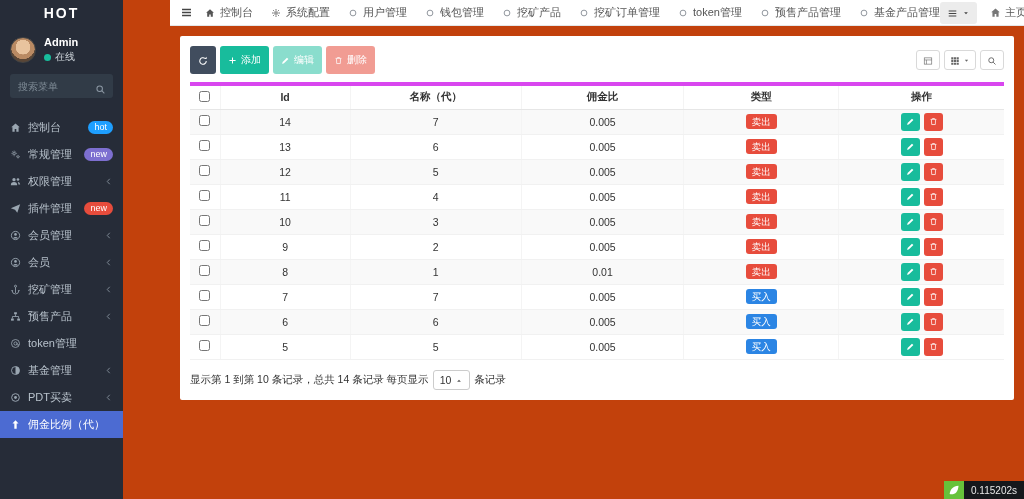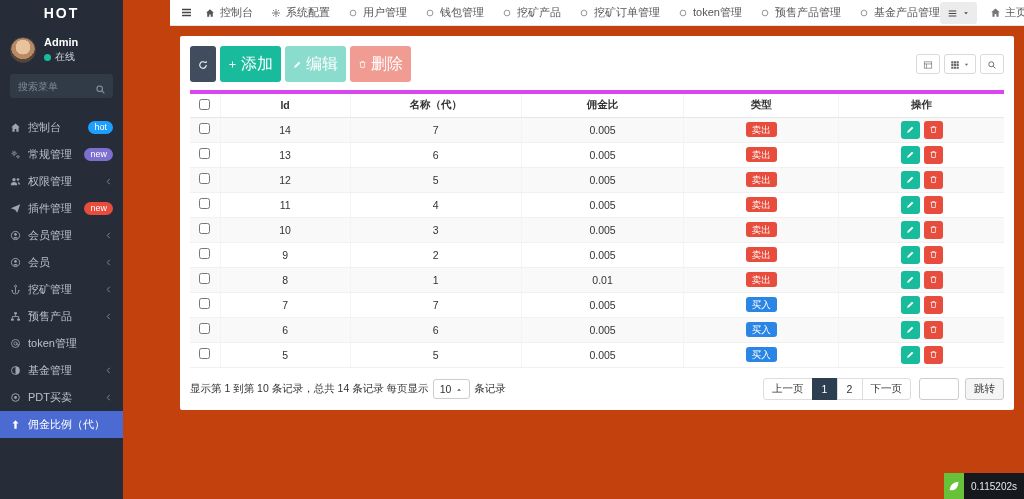--- a/index.html
+++ b/index.html
@@ -45,21 +45,21 @@
   .nav-right { margin-left:auto; display:flex; align-items:center; gap:13px; }
   .tabs-dd { background:#ececec; border-radius:3px; padding:2px 7px; display:flex; align-items:center; gap:4px; color:#444; cursor:pointer; }
   .nav-link { display:flex; align-items:center; gap:4px; font-size:11px; color:#555; cursor:pointer; white-space:nowrap; }
   .nav-link .nic { color:#777; display:flex; }
 
   .content { flex:1; padding:10px; }
   .card { background:#fff; border-radius:2px; padding:10px; }
 
   
   .toolbar { display:flex; align-items:center; margin-bottom:8px; }
-  .btn { border:none; border-radius:3px; height:36px; font-size:16px; color:#fff; display:inline-flex; align-items:center; gap:4px; padding:0 8px; margin-right:4px; cursor:pointer; font-family:inherit; }
+  .btn { border:none; border-radius:3px; height:28px; font-size:10px; color:#fff; display:inline-flex; align-items:center; gap:4px; padding:0 8px; margin-right:4px; cursor:pointer; font-family:inherit; }
   .btn svg.ic { width:10px; height:10px; }
   .btn-refresh { background:var(--refresh-btn,#414d5e); padding:0 8px; }
   .btn-add { background:var(--success,#18bc9c); }
   .btn-edit { background:var(--success,#18bc9c); opacity:.5; }
   .btn-del { background:var(--danger,#e74c3c); opacity:.55; }
   .toolbar-right { margin-left:auto; display:flex; gap:4px; }
   .tbtn { height:20px; min-width:24px; padding:0 5px; background:#fff; border:1px solid #d9d9d9; border-radius:3px; color:#666; display:inline-flex; align-items:center; justify-content:center; gap:3px; cursor:pointer; }
   .tbtn svg.ic { width:10px; height:10px; }
 
   
@@ -86,21 +86,21 @@
   .pp-select svg.ic { width:8px; height:8px; color:#555; }
   .pager { margin-left:auto; display:flex; align-items:center; }
   .pg { height:22px; min-width:26px; padding:0 8px; background:#fff; border:1px solid #ddd; color:#333; font-size:10.5px; display:inline-flex; align-items:center; justify-content:center; margin-left:-1px; cursor:pointer; font-family:inherit; }
   .pg.first { border-radius:3px 0 0 3px; margin-left:0; }
   .pg.last { border-radius:0 3px 3px 0; }
   .pg.active { background:var(--page-active,#2c3e50); border-color:var(--page-active,#2c3e50); color:#fff; }
   .jump-input { width:40px; height:22px; border:1px solid #ccc; border-radius:3px; margin-left:8px; outline:none; padding:0 4px; font-size:10.5px; }
   .jump-btn { height:22px; background:#f5f5f5; border:1px solid #ccc; border-radius:3px; margin-left:6px; padding:0 8px; font-size:10.5px; color:#333; cursor:pointer; font-family:inherit; }
 
   
-  .timer { position:absolute; right:0; bottom:0; display:flex; align-items:stretch; height:26px; }
+  .timer { position:absolute; right:0; bottom:0; display:flex; align-items:stretch; height:18px; }
   .timer-logo { width:20px; background:var(--timer-green,#67c23a); color:#fff; display:flex; align-items:center; justify-content:center; }
   .timer-logo svg.ic { width:12px; height:12px; }
   .timer-text { background:#15181c; color:#e8e8e8; font-size:10px; display:flex; align-items:center; padding:0 7px; }
 </style>
 </head>
 <body>
 
 <div class="app">
 
   <aside class="sidebar">
@@ -611,27 +611,20 @@
 
         <div class="table-footer">
           <span>显示第 1 到第 10 条记录，总共 14 条记录 每页显示</span>
           <span class="pp-select">
             <span>10</span>
             <span class="ppc"><svg class="ic" style="width:8px;height:8px" viewBox="0 0 16 16" fill="currentColor">
                   <path d="M4.3 9.7h7.4L8 5.4z"></path>
                 </svg></span>
           </span>
           <span>条记录</span>
-          <div class="pager">
-            <button class="pg first">上一页</button>
-            <span style="display:contents;"><button class="pg active">1</button><button class="pg">2</button></span>
-            <button class="pg last">下一页</button>
-            <input class="jump-input" value="" style="">
-            <button class="jump-btn">跳转</button>
-          </div>
         </div>
 
       </div>
     </div>
   </div>
 
   <div class="timer">
     <span class="timer-logo">
         <svg class="ic" style="width:12px;height:12px" viewBox="0 0 16 16" fill="currentColor">
           <path d="M2.2 13.4C9 14.6 13.4 11 14 2.2 6.8 2.6 3 6.6 2.2 13.4z"></path>

